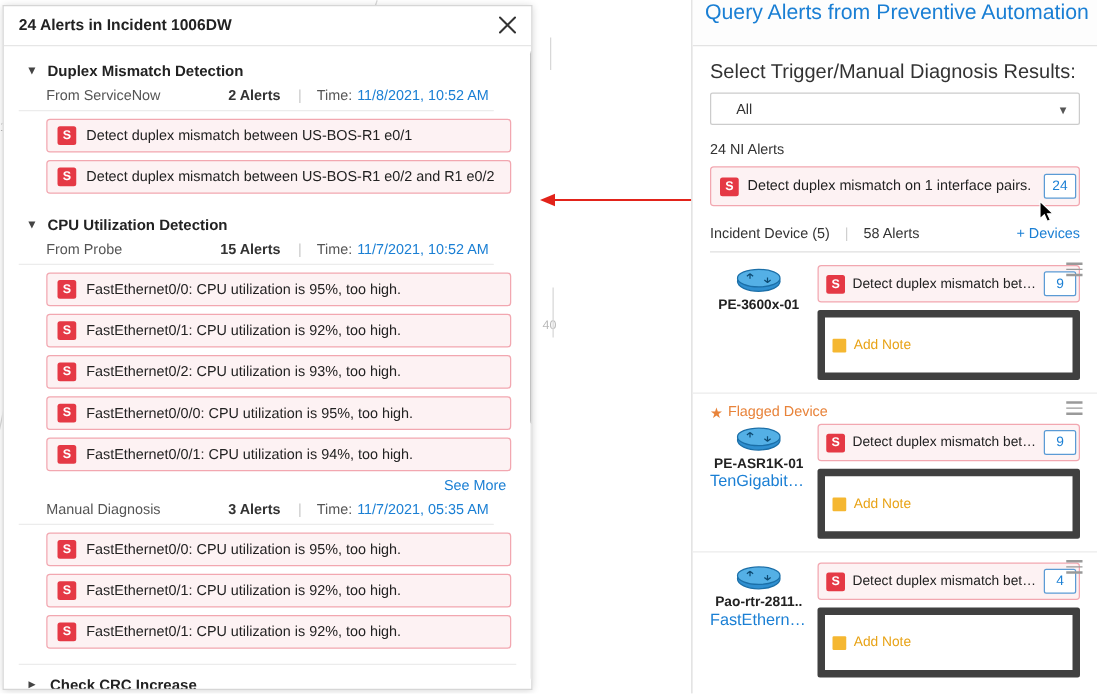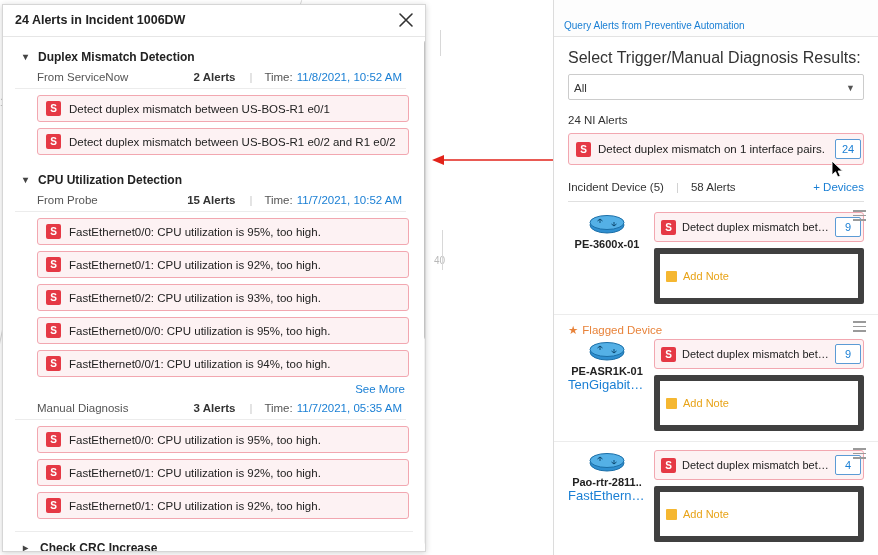--- a/index.html
+++ b/index.html
@@ -117,21 +117,21 @@
     line-height: 10px;
   }
 
   .meta-row {
     display: flex;
     align-items: baseline;
     padding: 3px 4px 5px 22px;
     font-size: 11.5px;
     color: #4a4a4a;
     border-bottom: 1px solid #ececec;
-    margin-right: 7px;
+    margin-right: 18px;
   }
   .meta-source { flex: 1; color: #555555; }
   .meta-count { font-weight: bold; color: #333333; margin-right: 14px; }
   .meta-sep { color: #c9c9c9; margin-right: 12px; }
   .meta-time-label { color: #555555; }
   .meta-time-value { color: #1a7fd4; margin-left: 4px; }
 
   .alert-row {
     display: flex;
     align-items: center;
@@ -200,43 +200,43 @@
   }
   .rp-header {
     position: relative;
     height: 36px;
     border-bottom: 1px solid #e3e3e3;
     background: #fdfdfd;
   }
   .rp-header-link {
     position: absolute;
     left: 10px;
-    top: 20px;
-    font-size: 10px;
+    top: 0;
+    font-size: 17px;
     color: #1a7fd4;
     cursor: pointer;
   }
   .rp-section {
     padding: 12px 14px 0 14px;
   }
   .rp-label {
     font-size: 16px;
     color: #333333;
     margin-bottom: 7px;
   }
   .rp-select {
     position: relative;
     height: 26px;
     border: 1px solid #cccccc;
     border-radius: 2px;
     background: #ffffff;
     font-size: 11.5px;
     color: #333333;
     line-height: 26px;
-    padding: 0 24px 0 5px;
+    padding: 0 24px 0 20px;
     box-sizing: border-box;
     cursor: pointer;
   }
   .rp-select .caret {
     position: absolute;
     right: 8px;
     top: 0;
     font-size: 9px;
     color: #555555;
   }

